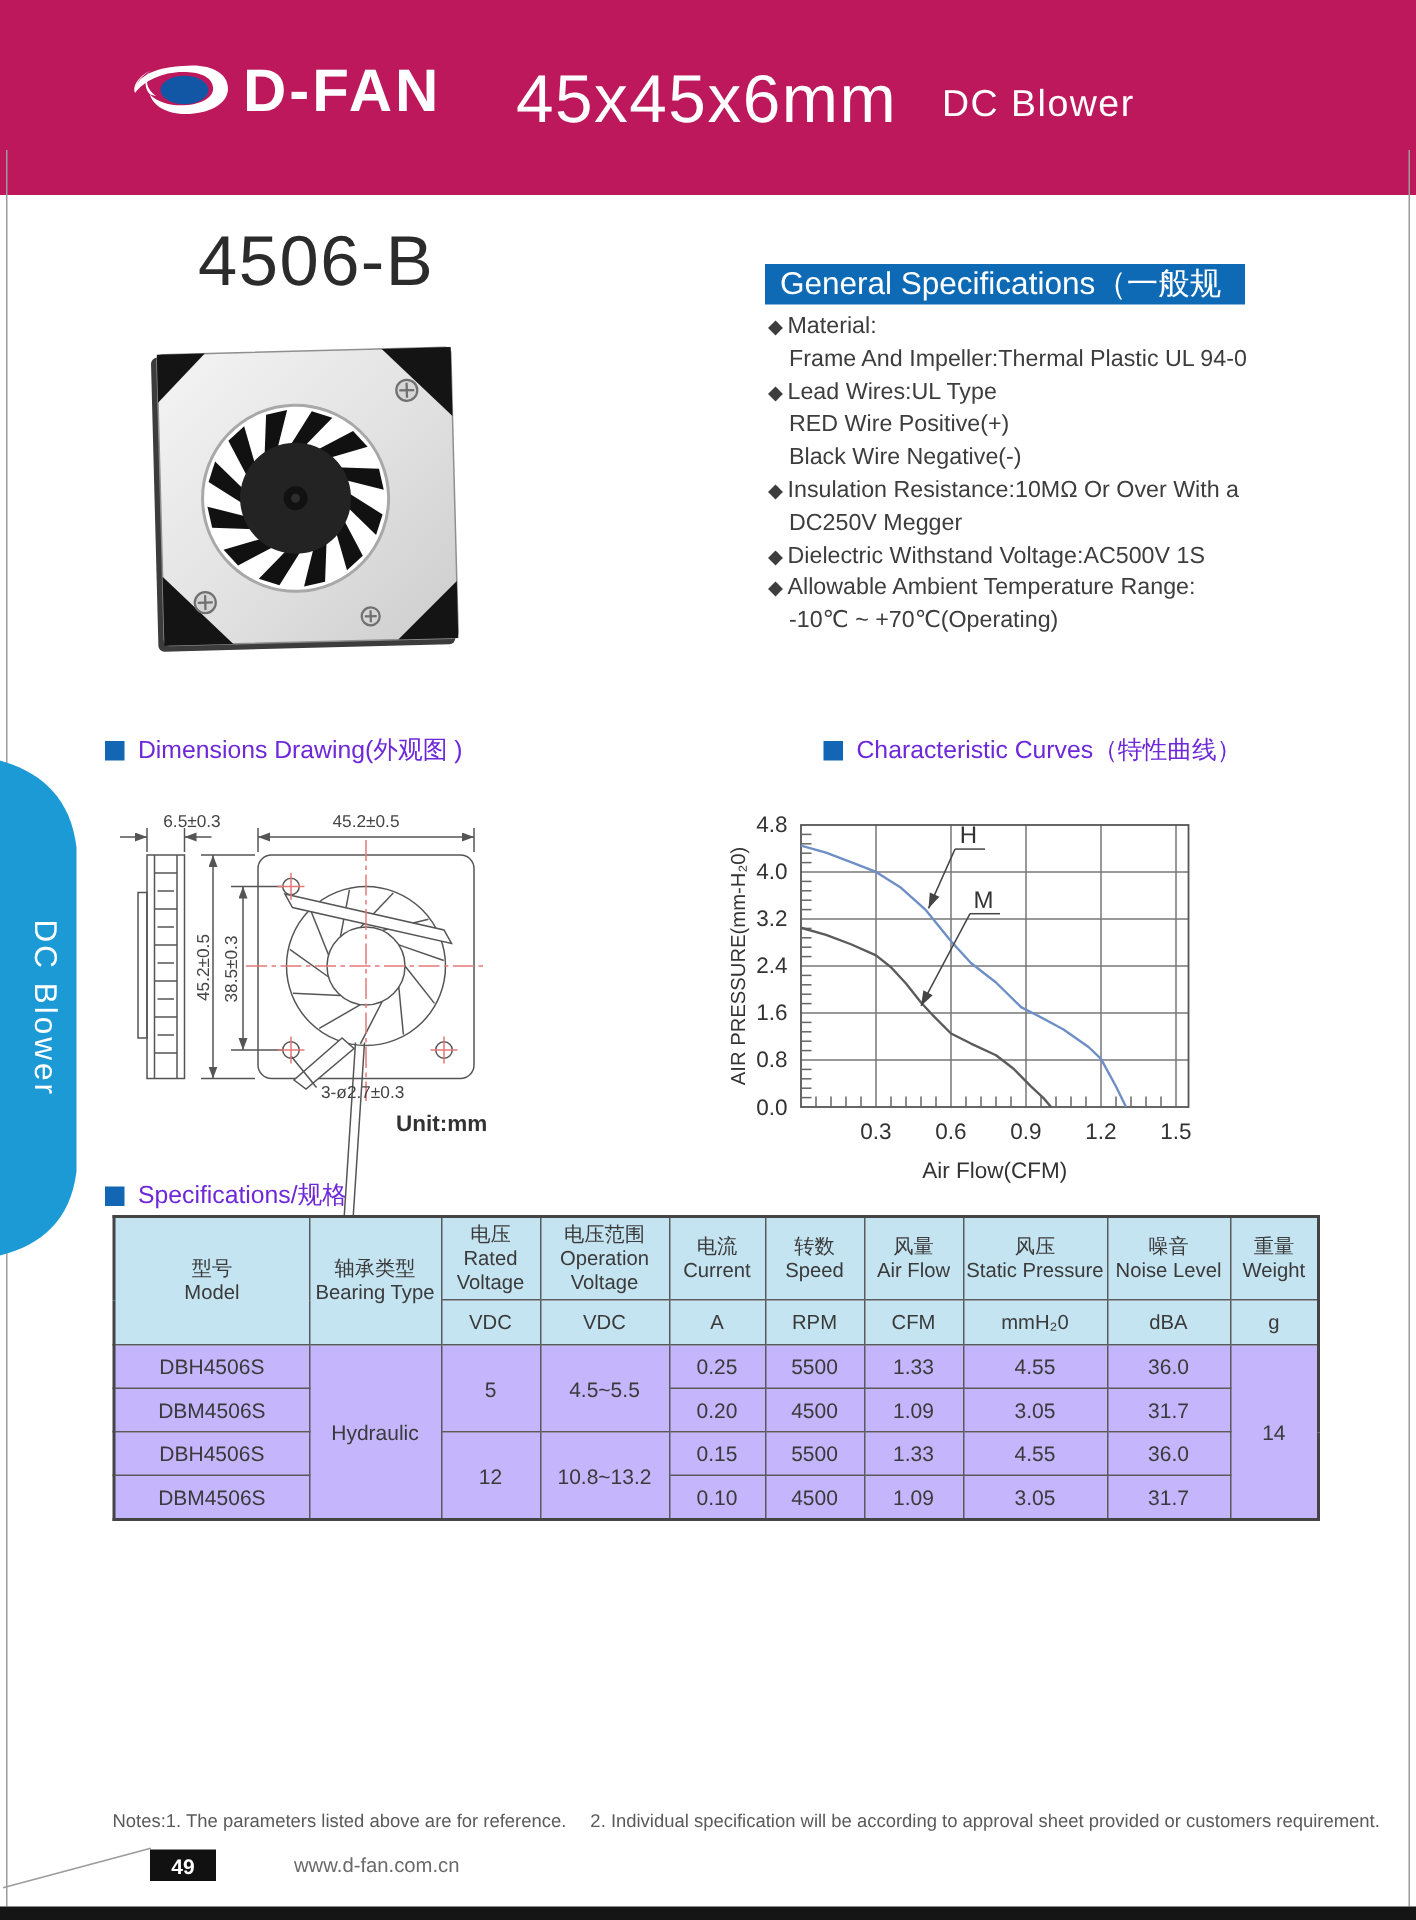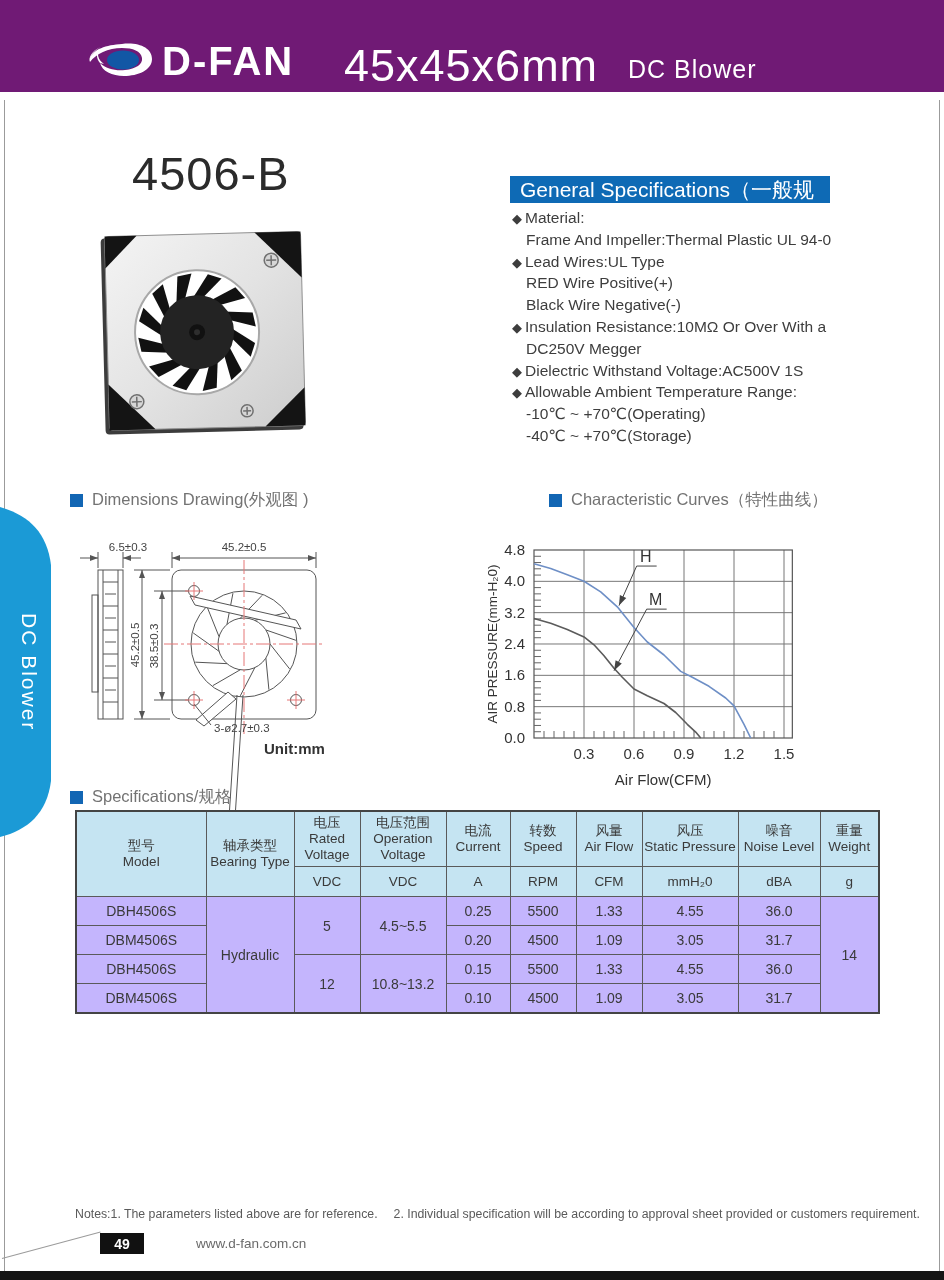--- a/index.html
+++ b/index.html
@@ -1,21 +1,21 @@
 <!DOCTYPE html>
 <html><head>
 <meta charset="utf-8">
 <style>
   html,body{margin:0;padding:0;}
   body{
     width:944px;height:1280px;position:relative;background:#ffffff;
     font-family:"Liberation Sans","DejaVu Sans",sans-serif;color:#3d3d3d;overflow:hidden;
   }
   
-  .header{position:absolute;left:0;top:0;width:944px;height:92px;background:#701a75;}
+  .header{position:absolute;left:0;top:0;width:944px;height:130px;background:#be185d;}
   .logo{position:absolute;left:86px;top:38px;display:flex;align-items:center;}
   .logo-text{color:#fff;font-size:40px;font-weight:bold;letter-spacing:2px;margin-left:4px;}
   .size-title{position:absolute;left:344px;top:40px;color:#fff;font-size:45px;font-weight:400;letter-spacing:1px;}
   .subtitle{position:absolute;left:628px;top:55px;color:#fff;font-size:25px;letter-spacing:1px;}
   
   .page-frame{position:absolute;left:4px;top:100px;width:934px;height:1171px;
     border-left:1px solid #9b9b9b;border-right:1px solid #9b9b9b;}
   .bottom-bar{position:absolute;left:0;top:1271px;width:944px;height:9px;background:#151515;}
   .footer-diagonal{position:absolute;left:2px;top:1258px;width:102px;height:1px;background:#9b9b9b;
     transform:rotate(-15deg);transform-origin:left center;}
@@ -30,21 +30,21 @@
   
   .gs-bar{position:absolute;left:510px;top:176px;width:320px;height:27px;background:#0e6ab5;
     color:#fff;font-size:21px;line-height:27px;padding-left:10px;box-sizing:border-box;}
   .gs-list{position:absolute;left:512px;top:207px;width:420px;font-size:15.5px;color:#3d3d3d;}
   .gs-item{height:21.8px;line-height:21.8px;white-space:nowrap;}
   .gs-item .dia{font-size:13px;margin-right:3px;color:#3d3d3d;}
   .gs-item.cont{padding-left:14px;}
   
   .sec-title{position:absolute;display:flex;align-items:center;}
   .sec-sq{width:13px;height:13px;background:#1266b4;margin-right:9px;flex:none;}
-  .sec-text{font-size:16.5px;color:#737373;}
+  .sec-text{font-size:16.5px;color:#6d28d9;}
   
   .spec-table{position:absolute;left:75px;top:810px;border-collapse:collapse;table-layout:fixed;
     border:2px solid #444;font-size:14px;color:#3a3a3a;}
   .spec-table td,.spec-table th{border:1px solid #5a5a5a;text-align:center;vertical-align:middle;
     padding:0;font-weight:normal;}
   .spec-table thead td{background:#c5e4f2;font-size:13.5px;line-height:16px;}
   .spec-table .hrow1 td{height:54px;}
   .spec-table .hrow2 td{height:29px;}
   .spec-table tbody td{height:28px;background:#c4b5fd;}
   
@@ -132,21 +132,20 @@
   <div class="gs-item"><span class="dia">◆</span><span>Material:</span></div>
   <div class="gs-item cont"><span>Frame And Impeller:Thermal Plastic UL 94-0</span></div>
   <div class="gs-item"><span class="dia">◆</span><span>Lead Wires:UL Type</span></div>
   <div class="gs-item cont"><span>RED Wire Positive(+)</span></div>
   <div class="gs-item cont"><span>Black Wire Negative(-)</span></div>
   <div class="gs-item"><span class="dia">◆</span><span>Insulation Resistance:10MΩ Or Over With a</span></div>
   <div class="gs-item cont"><span>DC250V Megger</span></div>
   <div class="gs-item"><span class="dia">◆</span><span>Dielectric Withstand Voltage:AC500V 1S</span></div>
   <div class="gs-item"><span class="dia">◆</span><span>Allowable Ambient Temperature Range:</span></div>
   <div class="gs-item cont"><span>-10℃ ~ +70℃(Operating)</span></div>
-  <div class="gs-item cont"><span>-40℃ ~ +70℃(Storage)</span></div>
 </div>
 
 <div class="sec-title" style="left:70px;top:489px;">
   <span class="sec-sq"></span>
   <span class="sec-text">Dimensions Drawing(外观图 )</span>
 </div>
 <div class="sec-title" style="left:508px;top:489px;padding-left:41px;">
   <span class="sec-sq"></span>
   <span class="sec-text">Characteristic Curves（特性曲线）</span>
 </div>

